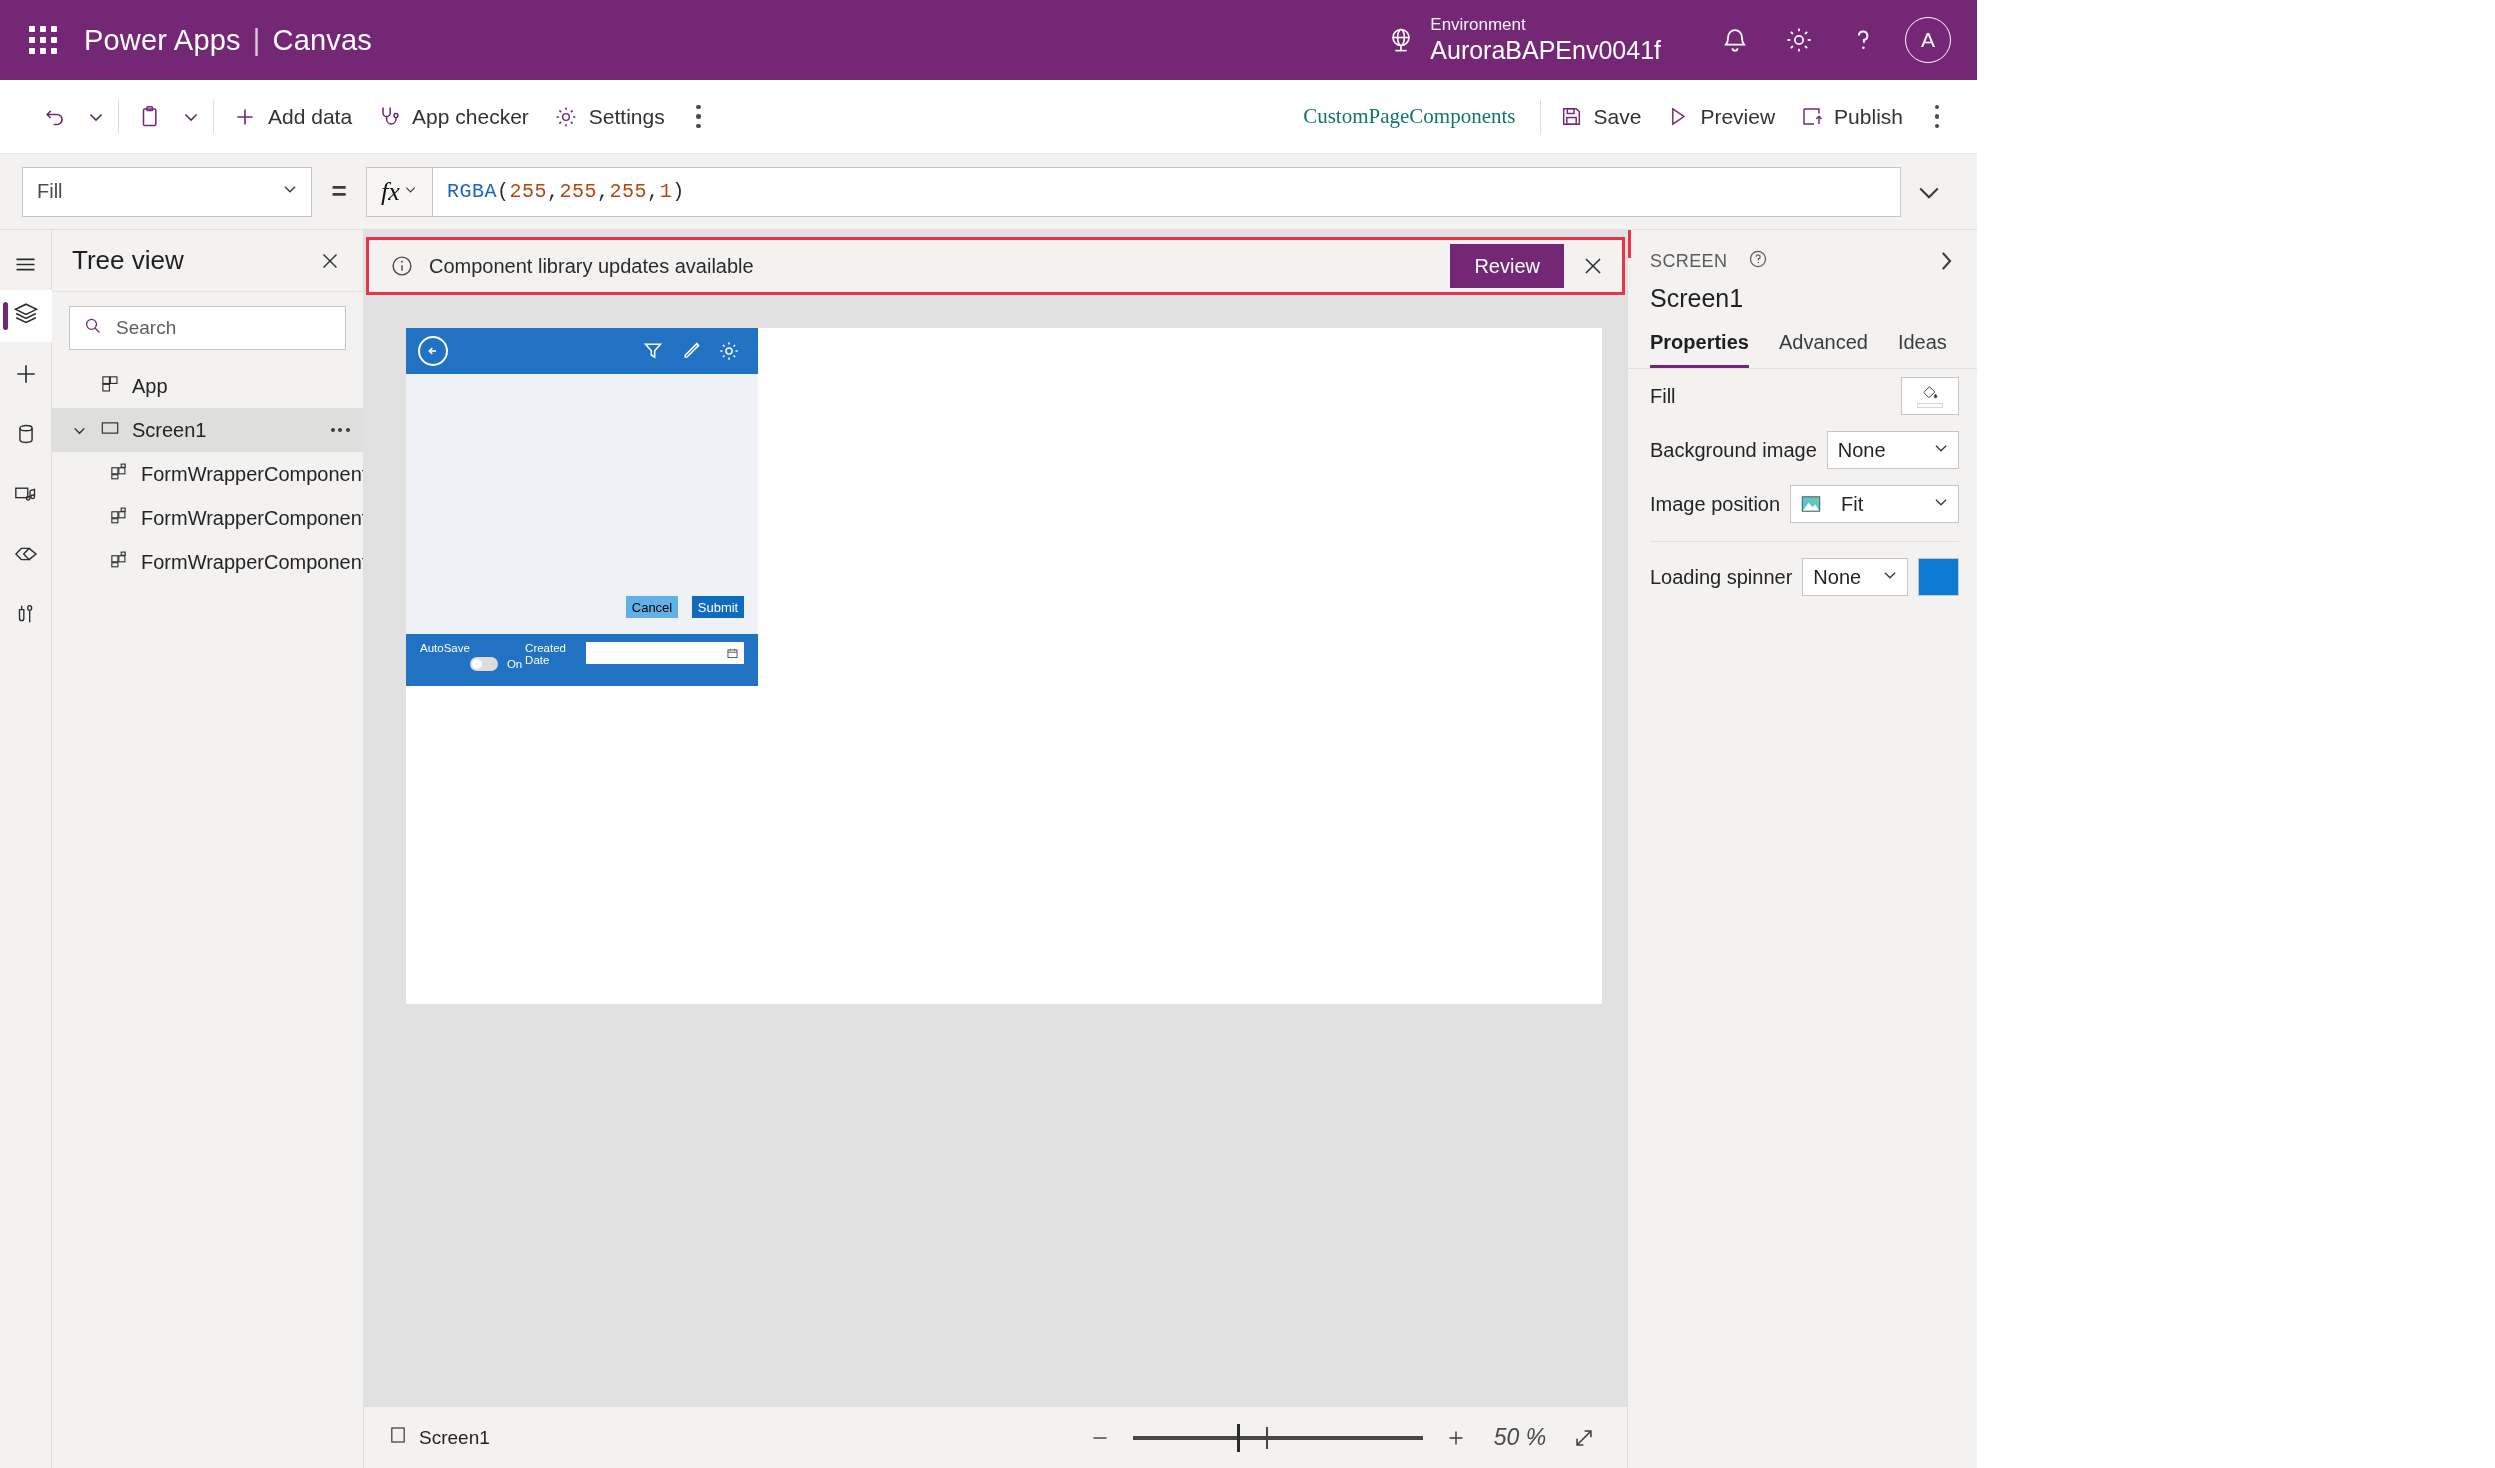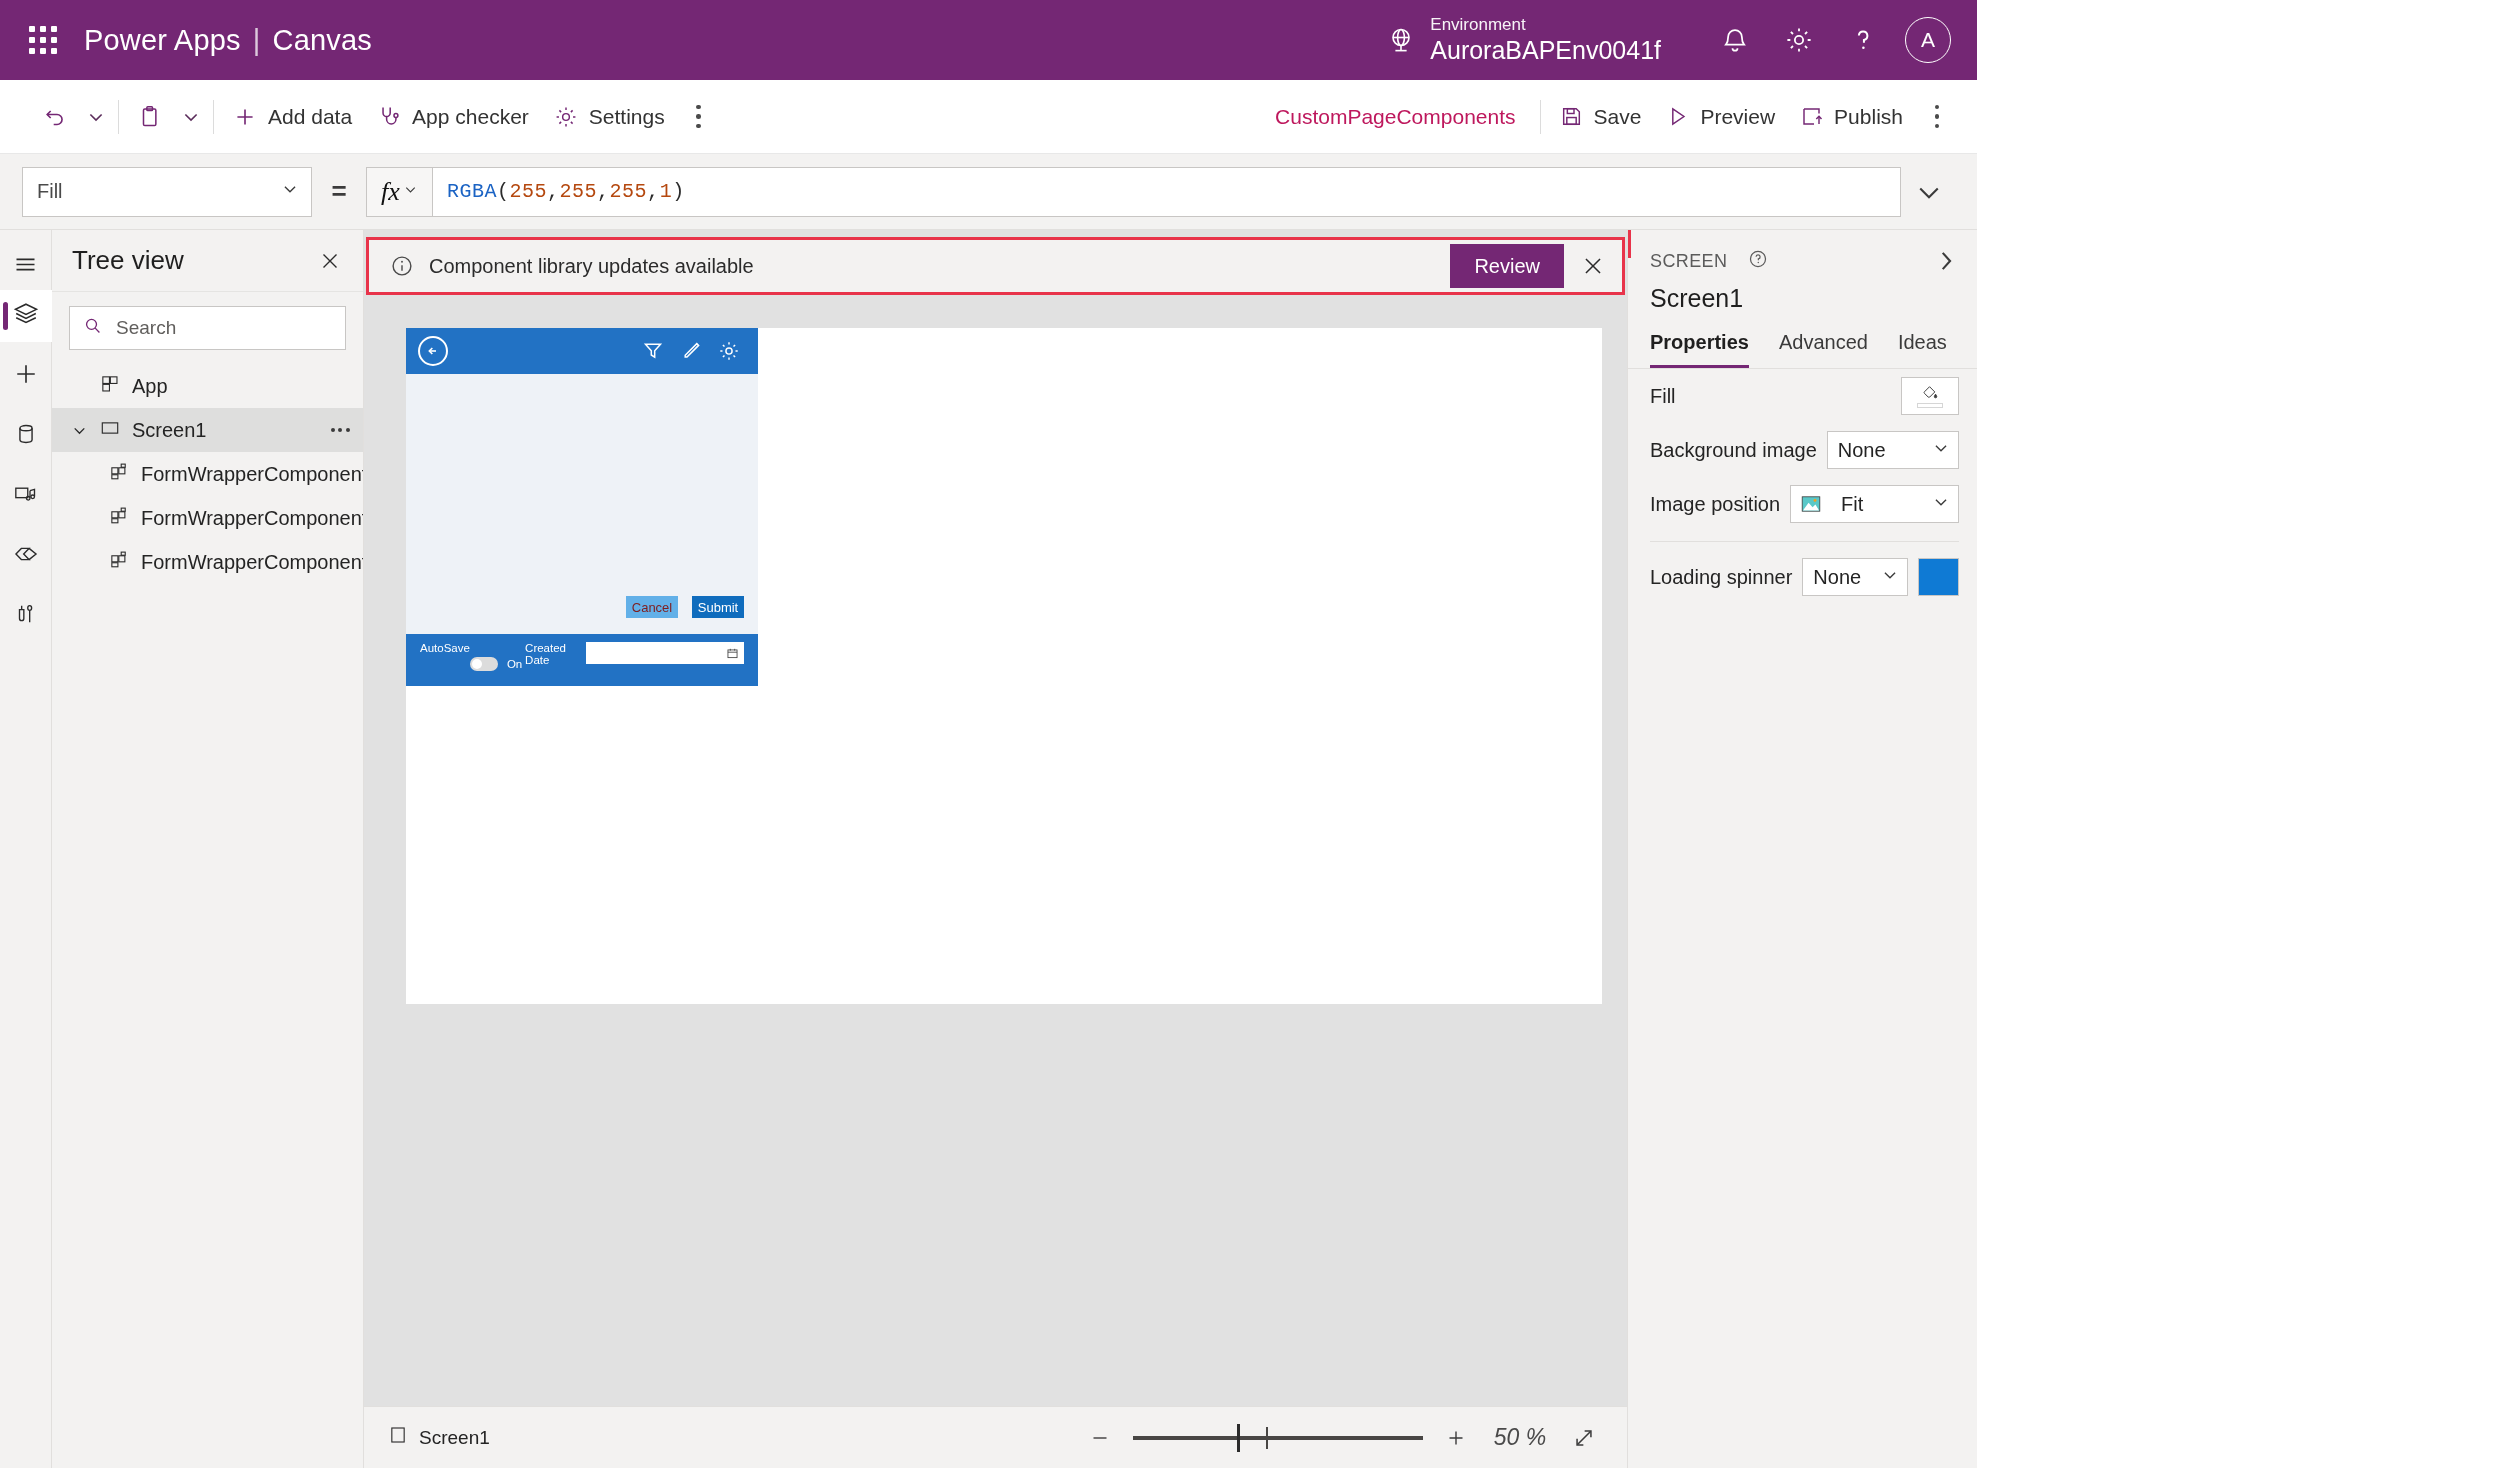--- a/index.html
+++ b/index.html
@@ -36,21 +36,21 @@
   .cmdbar {
     height: 74px; flex: 0 0 74px; background: #ffffff; display: flex; align-items: center;
     border-bottom: 1px solid #e8e8e8; color: #5c2d5c; padding: 0 18px 0 30px;
   }
   .cmd { display: flex; align-items: center; gap: 10px; height: 52px; padding: 0 12px;
     font-size: 21px; color: #333333; cursor: pointer; white-space: nowrap; border-radius: 2px; }
   .cmd-ico { display: flex; align-items: center; justify-content: center; }
   .cmd-chev { padding: 0 6px; cursor: pointer; display: flex; align-items: center; }
   .vsep { width: 1px; height: 34px; background: #dcdcdc; margin: 0 6px; }
   .cmd-spacer { flex: 1 1 auto; }
-  .appname { font-size: 21px; color: #be185d; padding: 0 18px; white-space: nowrap; }
+  .appname { font-size: 21px; color: #0f766e; padding: 0 18px; white-space: nowrap; font-family: Liberation Serif, serif; }
   .kebab { width: 44px; height: 48px; display: flex; flex-direction: column; align-items: center;
     justify-content: center; gap: 5px; cursor: pointer; }
   .kebab i { width: 4.5px; height: 4.5px; background: #4a4a4a; border-radius: 50%; display: block; }
 
   
   .formulabar {
     height: 76px; flex: 0 0 76px; background: #f3f2f1; display: flex; align-items: center;
     padding: 0 20px 0 22px; gap: 0; border-bottom: 1px solid #e1dfdd;
   }
   .propsel { width: 290px; height: 50px; background: #ffffff; border: 1px solid #c8c6c4;
@@ -130,21 +130,21 @@
   .phone { position: absolute; left: 0; top: 0; width: 352px; height: 358px; }
   .phone-header { height: 46px; background: #2272c4; display: flex; align-items: center;
     padding: 0 10px 0 12px; }
   .ph-back { width: 30px; height: 30px; border: 2px solid #ffffff; border-radius: 50%;
     display: flex; align-items: center; justify-content: center; cursor: pointer; }
   .ph-spacer { flex: 1 1 auto; }
   .ph-ico { width: 38px; height: 38px; display: flex; align-items: center;
     justify-content: center; cursor: pointer; }
   .phone-body { height: 260px; background: #eef2f7; position: relative; }
   .form-actions { position: absolute; right: 14px; bottom: 16px; display: flex; gap: 14px; }
-  .btn-cancel { background: #62b0e8; color: #7f1d1d; font-size: 13px; width: 52px; height: 22px;
+  .btn-cancel { background: #62b0e8; color: #000000; font-size: 13px; width: 52px; height: 22px;
     display: flex; align-items: center; justify-content: center; cursor: pointer; }
   .btn-submit { background: #0f6cbd; color: #ffffff; font-size: 13px; width: 52px; height: 22px;
     display: flex; align-items: center; justify-content: center; cursor: pointer; }
   .phone-footer { height: 52px; background: #2272c4; display: flex; padding: 8px 14px 0 14px; gap: 0; }
   .ffield { display: flex; flex-direction: row; }
   .ffield.autosave { width: 218px; }
   .flabel { font-size: 11.5px; color: #ffffff; margin-bottom: 7px; }
   .toggle-row { display: flex; align-items: center; gap: 9px; }
   .toggle { width: 28px; height: 14px; border-radius: 8px; background: #dcdcdc;
     display: flex; align-items: center; padding: 0 2px; cursor: pointer; }

